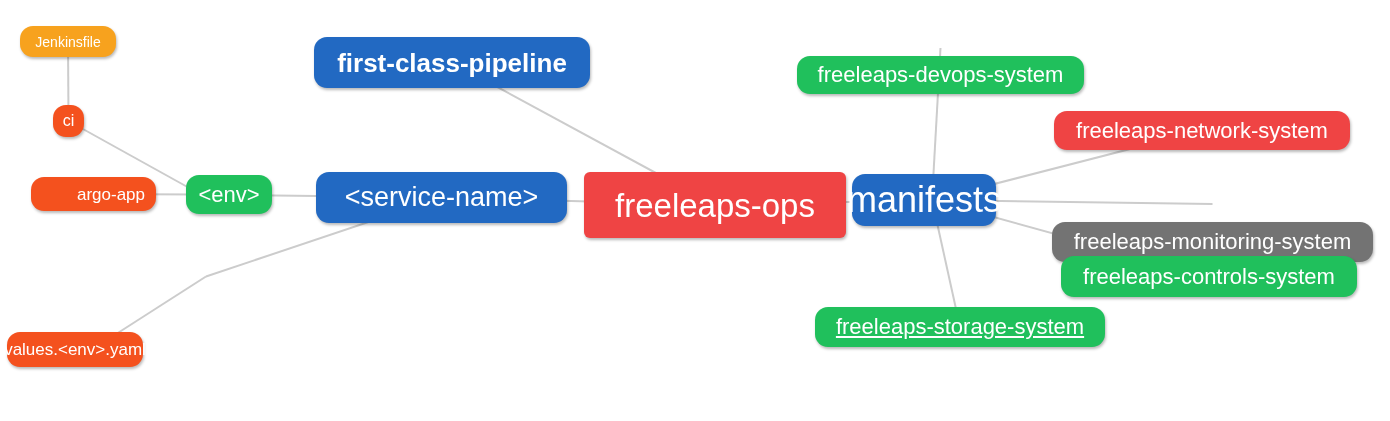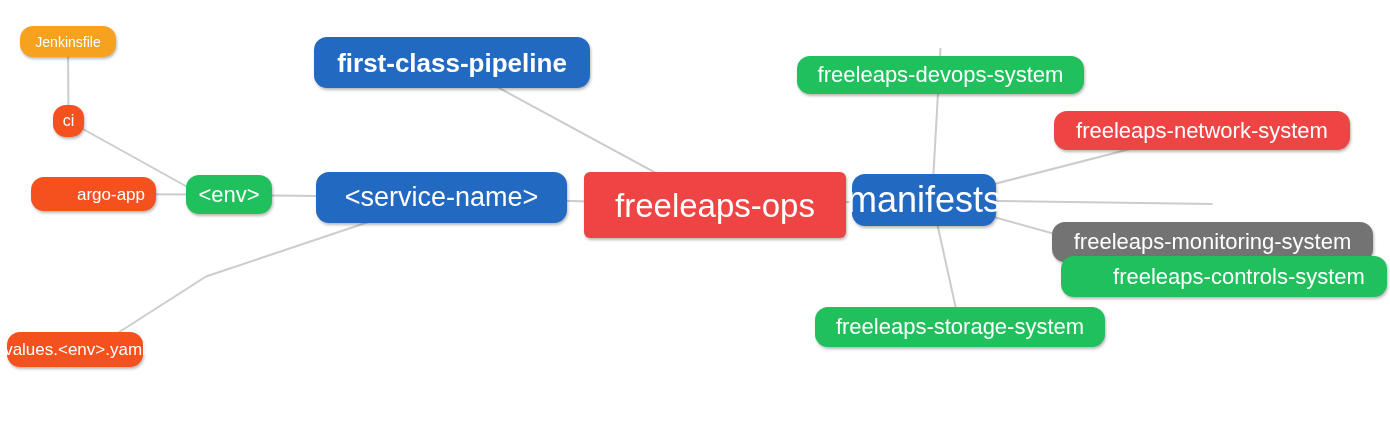--- a/index.html
+++ b/index.html
@@ -63,15 +63,15 @@
     <div class="node" style="left: 316px; top: 172px; width: 251px; height: 51px; font-size: 27px; background: rgb(34, 105, 194); color: rgb(255, 255, 255);">&lt;service-name&gt;</div>
     <div class="node" style="left: 852px; top: 174px; width: 144px; height: 52px; font-size: 36px; background: rgb(34, 105, 194); color: rgb(255, 255, 255);">manifests</div>
     <div class="node" style="left: 158px; top: 175px; width: 86px; height: 39px; font-size: 22px; background: rgb(32, 192, 92); color: rgb(255, 255, 255); margin-left: 28px;">&lt;env&gt;</div>
     <div class="node" style="left: 53px; top: 105px; width: 31px; height: 32px; font-size: 16px; background: rgb(244, 81, 30); color: rgb(255, 255, 255); text-align: right;">ci</div>
     <div class="node" style="left: 31px; top: 177px; width: 90px; height: 34px; font-size: 17px; background: rgb(244, 81, 30); color: rgb(255, 255, 255); padding-left: 35px;">argo-app</div>
     <div class="node" style="left: 7px; top: 332px; width: 136px; height: 35px; font-size: 17px; background: rgb(244, 81, 30); color: rgb(255, 255, 255);">values.&lt;env&gt;.yaml</div>
     <div class="node" style="left: 20px; top: 26px; width: 96px; height: 31px; font-size: 14px; background: rgb(247, 162, 30); color: rgb(255, 255, 255);">Jenkinsfile</div>
     <div class="node" style="left: 797px; top: 29px; width: 287px; height: 38px; font-size: 22px; background: rgb(32, 192, 92); color: rgb(255, 255, 255); margin-top: 27px;">freeleaps-devops-system</div>
     <div class="node" style="left: 1054px; top: 111px; width: 296px; height: 39px; font-size: 22px; background: #ef4444; color: rgb(255, 255, 255);">freeleaps-network-system</div>
     <div class="node" style="left: 1052px; top: 184px; width: 321px; height: 40px; font-size: 22px; background: #737373; color: rgb(255, 255, 255); margin-top: 38px;">freeleaps-monitoring-system</div>
-    <div class="node" style="left: 1061px; top: 256px; width: 296px; height: 41px; font-size: 22px; background: rgb(32, 192, 92); color: rgb(255, 255, 255); padding-left: 30px;">freeleaps-controls-system</div>
-    <div class="node" style="left: 815px; top: 307px; width: 290px; height: 40px; font-size: 22px; background: rgb(32, 192, 92); color: rgb(255, 255, 255);">freeleaps-storage-system</div>
+    <div class="node" style="left: 1061px; top: 256px; width: 296px; height: 41px; font-size: 22px; background: rgb(32, 192, 92); color: rgb(255, 255, 255);">freeleaps-controls-system</div>
+    <div class="node" style="left: 815px; top: 307px; width: 290px; height: 40px; font-size: 22px; background: rgb(32, 192, 92); color: rgb(255, 255, 255); text-decoration: underline;">freeleaps-storage-system</div>
   </div>
 
 </body></html>

